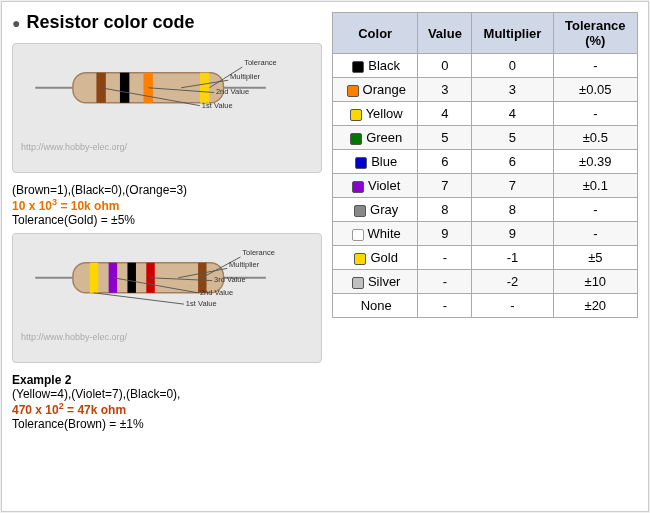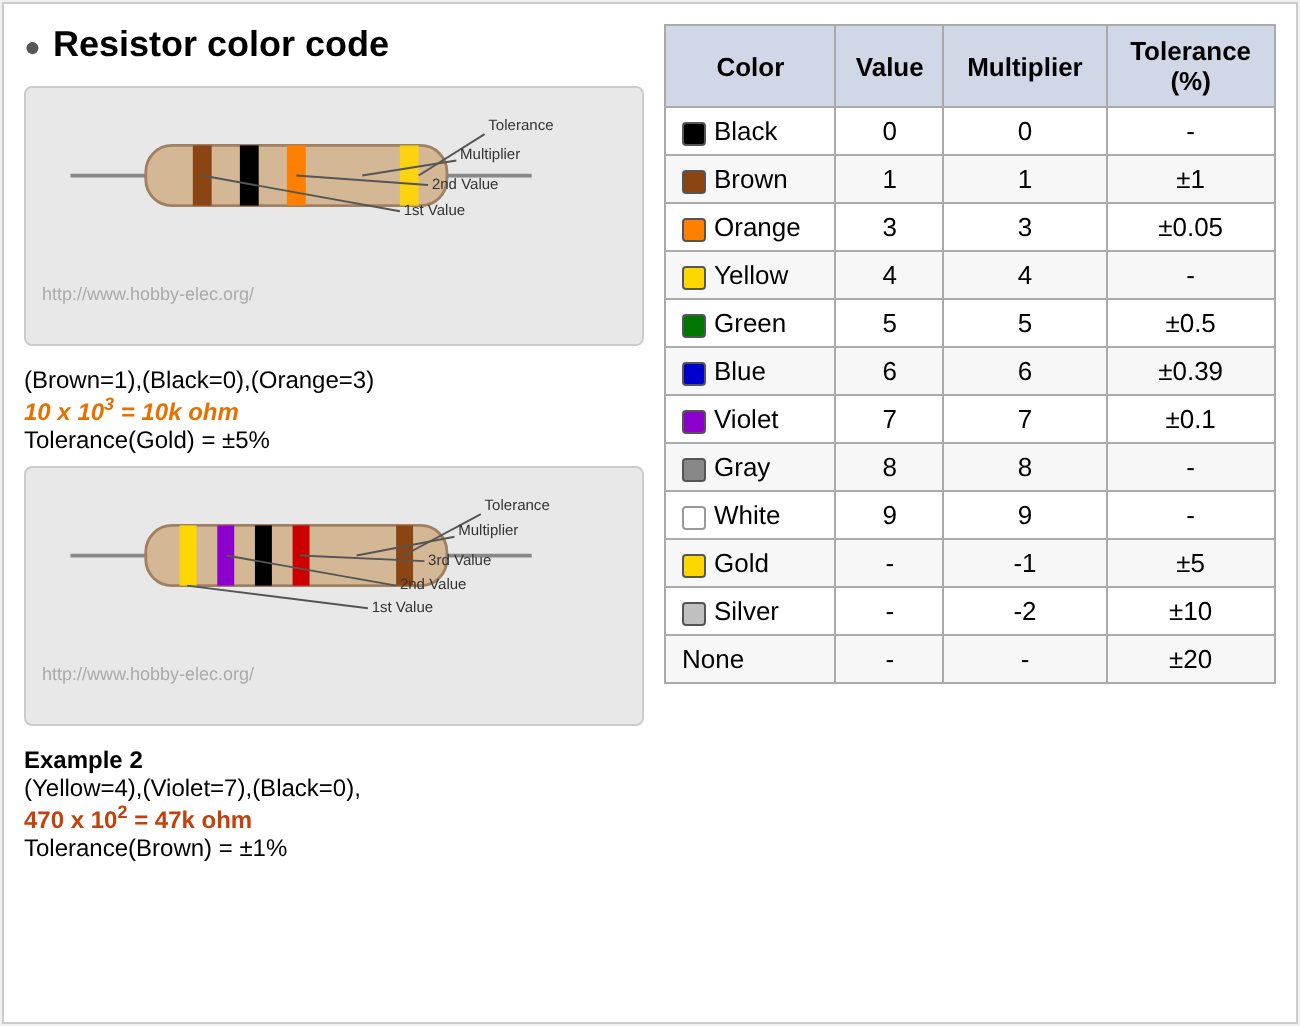--- a/index.html
+++ b/index.html
@@ -65,21 +65,20 @@
     .example-title {
       font-weight: bold;
       font-size: 12px;
     }
     .example-formula {
       font-size: 12px;
     }
     .highlight-orange {
       color: #e87000;
       font-weight: bold;
-      font-style: italic;
     }
     .highlight-red {
       color: #c2410c;
       font-weight: bold;
     }
     .superscript {
       font-size: 9px;
       vertical-align: super;
     }
     
@@ -98,21 +97,21 @@
       text-align: center;
       font-weight: bold;
       margin-top: 10px;
     }
     td {
       border: 1px solid #aaa;
       padding: 4px 6px;
       text-align: center;
     }
     td:first-child {
-      text-align: left;
+      text-align: center;
       font-weight: 500;
       padding-left: 8px;
     }
     
     .color-swatch {
       display: inline-block;
       width: 12px;
       height: 12px;
       border-radius: 2px;
       margin-right: 4px;
@@ -220,26 +219,20 @@
         </tr>
       </thead>
       <tbody id="table-body">
       <tr>
             <td><span class="color-swatch" style="background: rgb(0, 0, 0);"></span>Black</td>
             <td>0</td>
             <td>0</td>
             <td>-</td>
           </tr>
           <tr>
-            <td><span class="color-swatch" style="background: rgb(139, 69, 19);"></span>Brown</td>
-            <td>1</td>
-            <td>1</td>
-            <td>±1</td>
-          </tr>
-          <tr>
             <td><span class="color-swatch" style="background: rgb(255, 128, 0);"></span>Orange</td>
             <td>3</td>
             <td>3</td>
             <td>±0.05</td>
           </tr>
           <tr>
             <td><span class="color-swatch" style="background: rgb(255, 215, 0);"></span>Yellow</td>
             <td>4</td>
             <td>4</td>
             <td>-</td>

